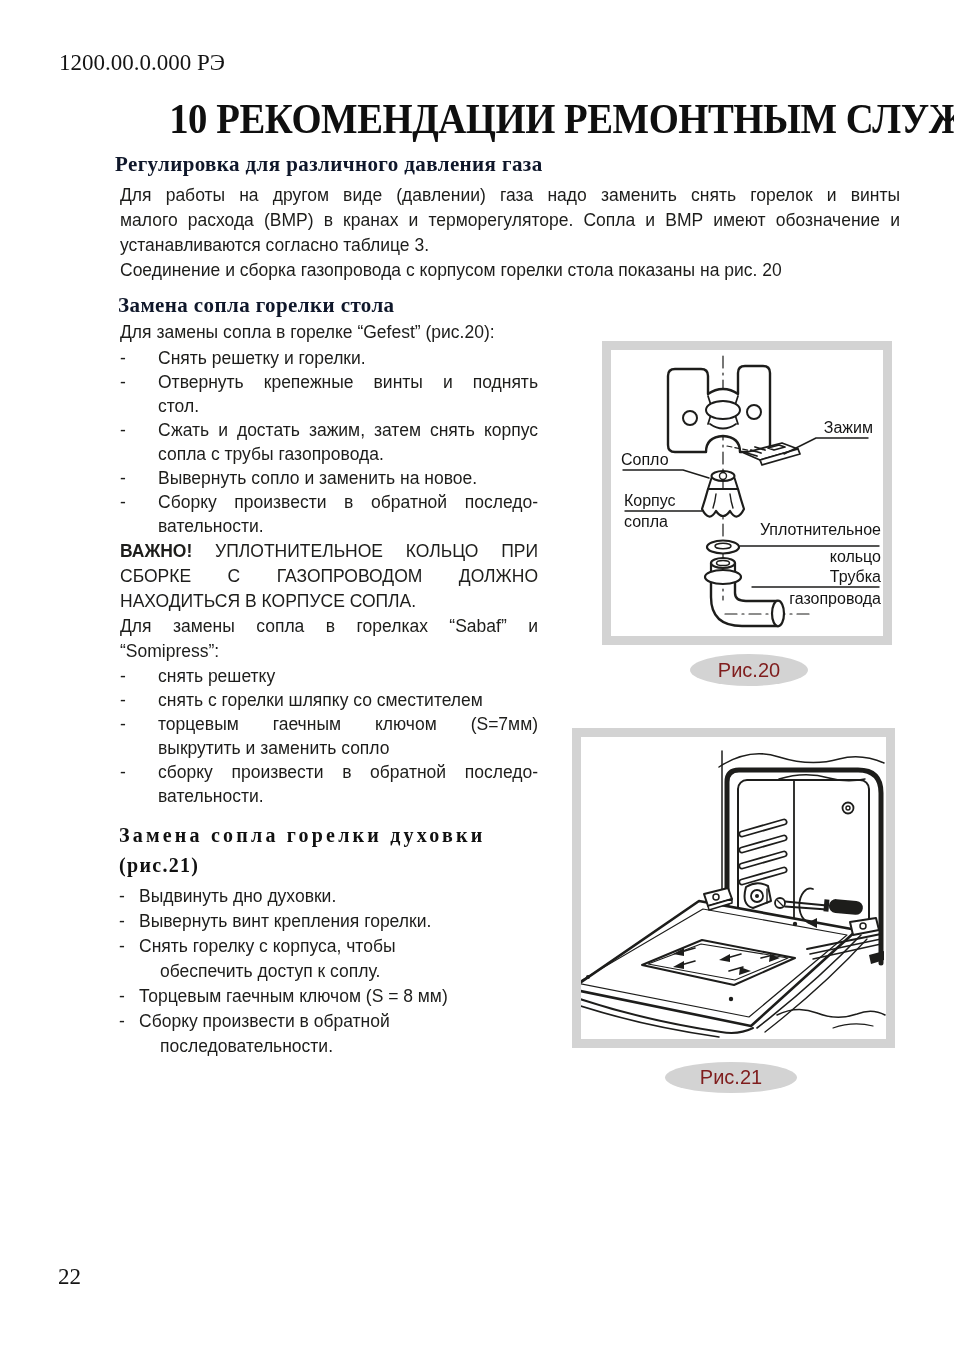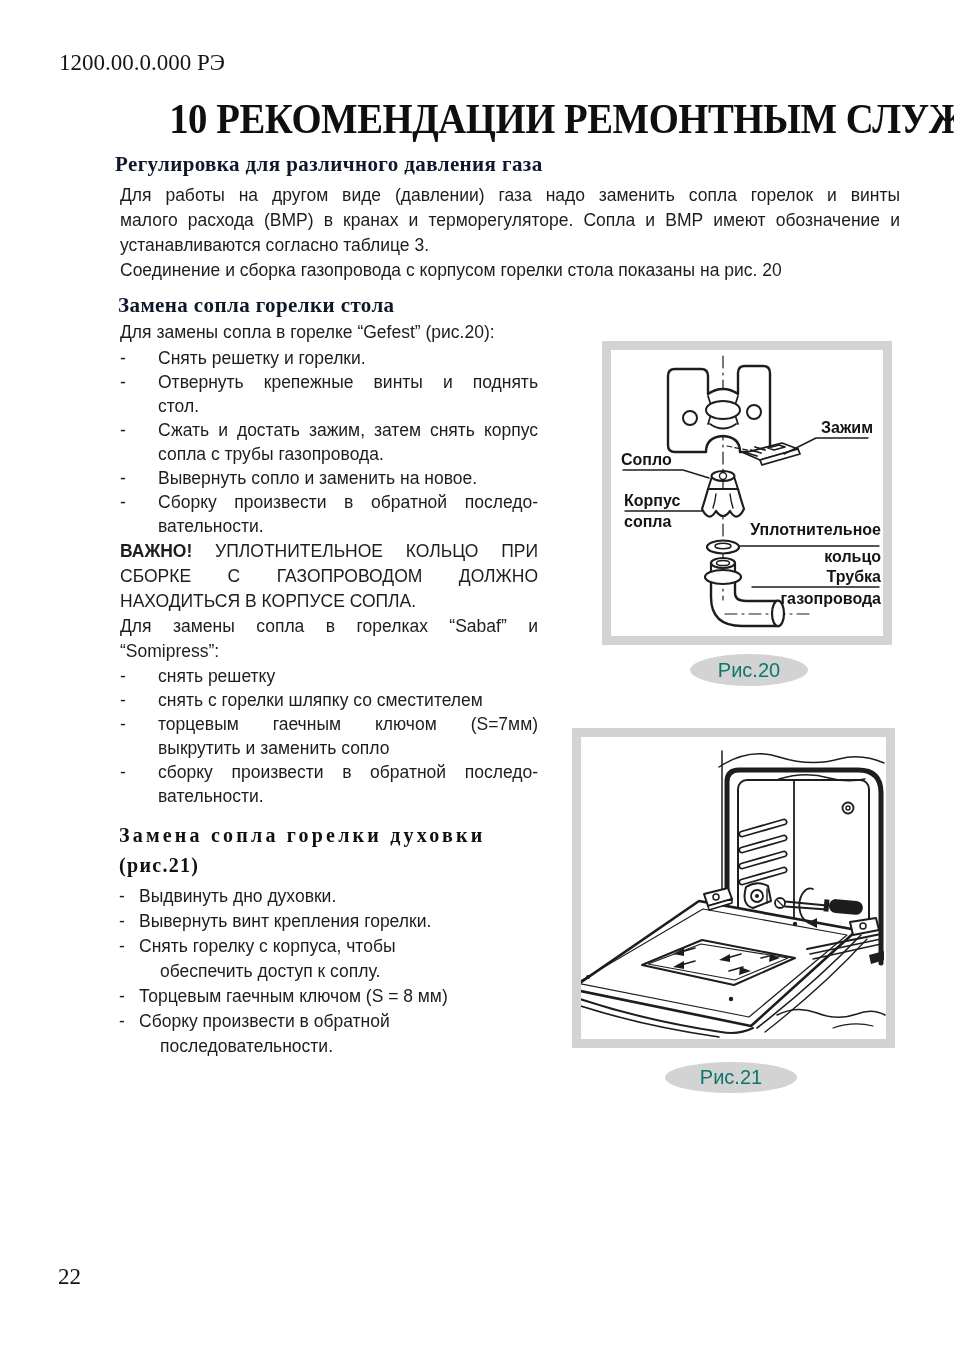--- a/index.html
+++ b/index.html
@@ -22,39 +22,39 @@
   .j{text-align:justify;text-align-last:justify;}
   .list .ln{line-height:24px;}
   .li{display:flex;align-items:flex-start;}
   .li .dash{flex:none;width:38px;font-size:17.5px;line-height:24px;}
   .list3 .li .dash{width:20px;line-height:25px;}
   .list3 .ln{line-height:25px;text-align:left;}
   .ind{padding-left:21px;}
   .b{font-weight:bold;}
   .fig{position:absolute;background:#fff;border:9px solid #d3d3d3;}
   .fig svg{position:absolute;left:0;top:0;}
-  .flabel{position:absolute;font-size:16px;line-height:17px;color:#141414;white-space:nowrap;font-weight:bold;}
+  .flabel{position:absolute;font-size:16px;line-height:17px;color:#141414;white-space:nowrap;}
   .fr{text-align:right;}
   .cap{position:absolute;background:#d3d3d3;border-radius:50%;
-    display:flex;align-items:center;justify-content:center;font-size:20px;color:#0f766e;}
+    display:flex;align-items:center;justify-content:center;font-size:20px;color:#7f1d1d;}
 </style>
 </head>
 <body>
 
 <div class="page">
 
   <div class="abs doc-code">1200.00.0.000 РЭ</div>
 
   <div class="abs title">
     <span class="title-in">10 РЕКОМЕНДАЦИИ РЕМОНТНЫМ СЛУЖБАМ</span>
   </div>
 
   <div class="abs h2" style="left:115px;top:152px">Регулировка для различного давления газа</div>
   <div class="abs" style="left:120px;top:183px;width:780px">
-    <div class="ln j">Для работы на другом виде (давлении) газа надо заменить сопла горелок и винты</div>
+    <div class="ln j">Для работы на другом виде (давлении) газа надо заменить снять горелок и винты</div>
     <div class="ln j">малого расхода (ВМР) в кранах и терморегуляторе. Сопла и ВМР имеют обозначение и</div>
     <div class="ln">устанавливаются согласно таблице 3.</div>
     <div class="ln">Соединение и сборка газопровода с корпусом горелки стола показаны на рис. 20</div>
   </div>
 
   <div class="abs h2" style="left:118px;top:293px">Замена сопла горелки стола</div>
   <div class="abs ln" style="left:120px;top:320px;width:418px">Для замены сопла в горелке “Gefest” (рис.20):</div>
 
   <div class="abs list" style="left:120px;top:346px;width:418px">
     <div class="li">

